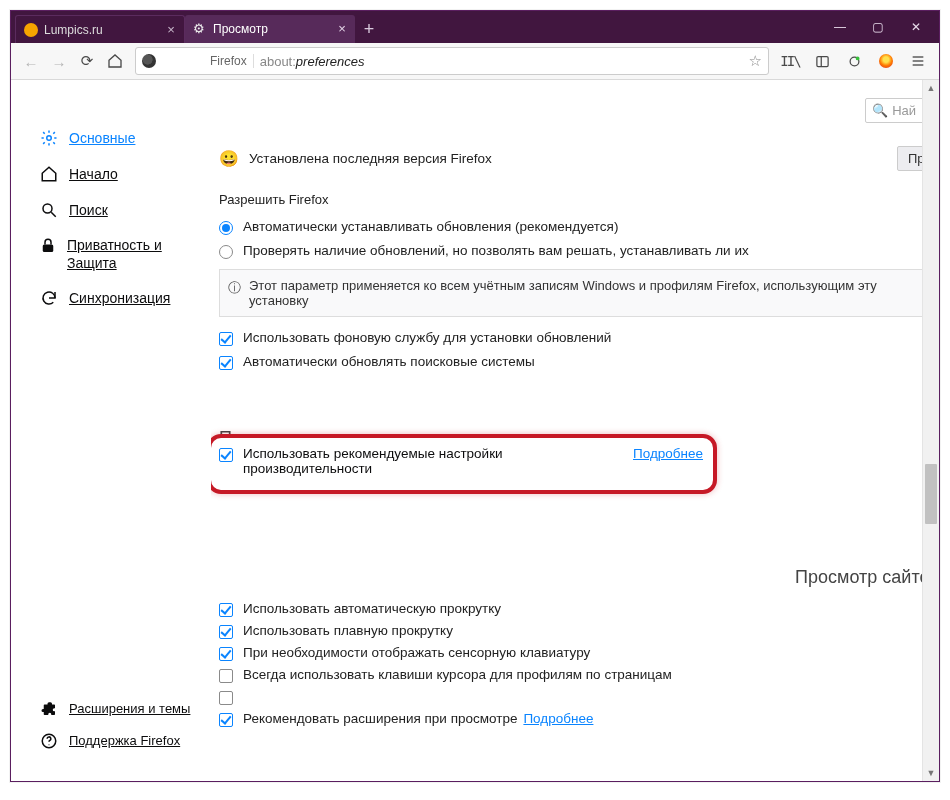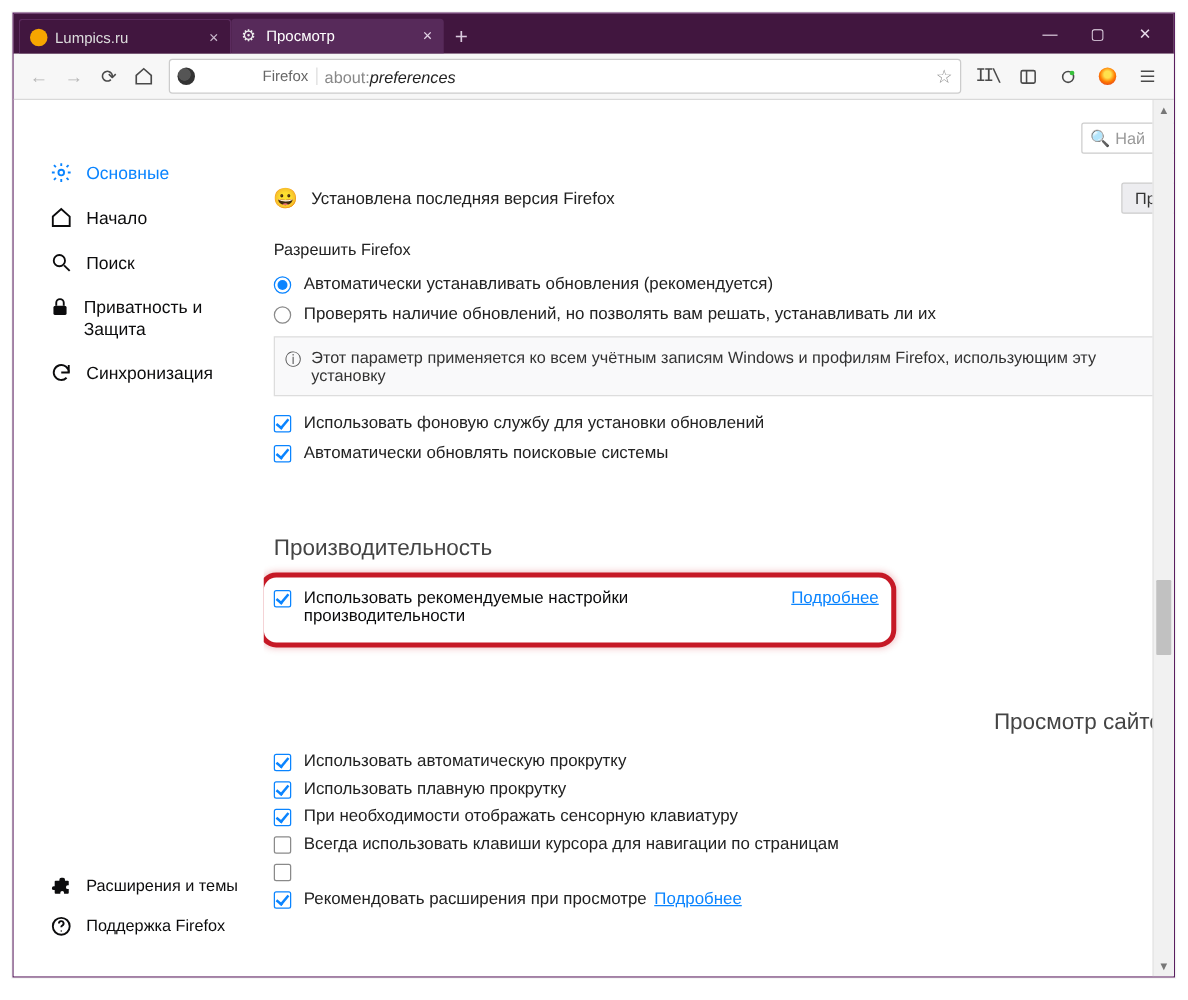--- a/index.html
+++ b/index.html
@@ -180,20 +180,21 @@
     flex-direction: column;
   }
   .side-items { flex: 1; }
   .side-item {
     display: flex;
     align-items: center;
     padding: 8px 14px 8px 28px;
     font-size: 14px;
     color: #0c0c0d;
     line-height: 18px;
+    text-decoration: underline;
   }
   .side-item.multi { align-items: flex-start; }
   .side-item .icon {
     width: 20px;
     height: 20px;
     margin-right: 10px;
     display: flex;
     align-items: center;
     justify-content: center;
     color: #0c0c0d;
@@ -324,21 +325,21 @@
   .sec-check2 { top: 246px; }
   .sec-perf { top: 348px; }
   .big-heading {
     font-size: 18px;
     font-weight: 400;
     color: #444;
     margin-bottom: 10px;
   }
   .red-box {
     position: absolute;
-    top: 378px;
+    top: 354px;
     left: -4px;
     width: 510px;
     height: 60px;
     border: 4px solid #c61926;
     border-radius: 14px;
     box-shadow: 0 0 6px rgba(198,25,38,0.3);
     background: #fff;
     padding: 6px 10px 6px 8px;
     box-sizing: border-box;
   }
@@ -602,21 +603,21 @@
             <div class="opt-row dense">
               <span class="check-box checked"></span>
               <span>Использовать плавную прокрутку</span>
             </div>
             <div class="opt-row dense">
               <span class="check-box checked"></span>
               <span>При необходимости отображать сенсорную клавиатуру</span>
             </div>
             <div class="opt-row dense">
               <span class="check-box"></span>
-              <span>Всегда использовать клавиши курсора для навигации по страницам</span>
+              <span>Всегда использовать клавиши курсора для профилям по страницам</span>
             </div>
             <div class="opt-row dense">
               <span class="check-box"></span>
             </div>
             <div class="opt-row dense">
               <span class="check-box checked"></span>
               <span>Рекомендовать расширения при просмотре</span>
               <span class="link">Подробнее</span>
             </div>
           </div>

